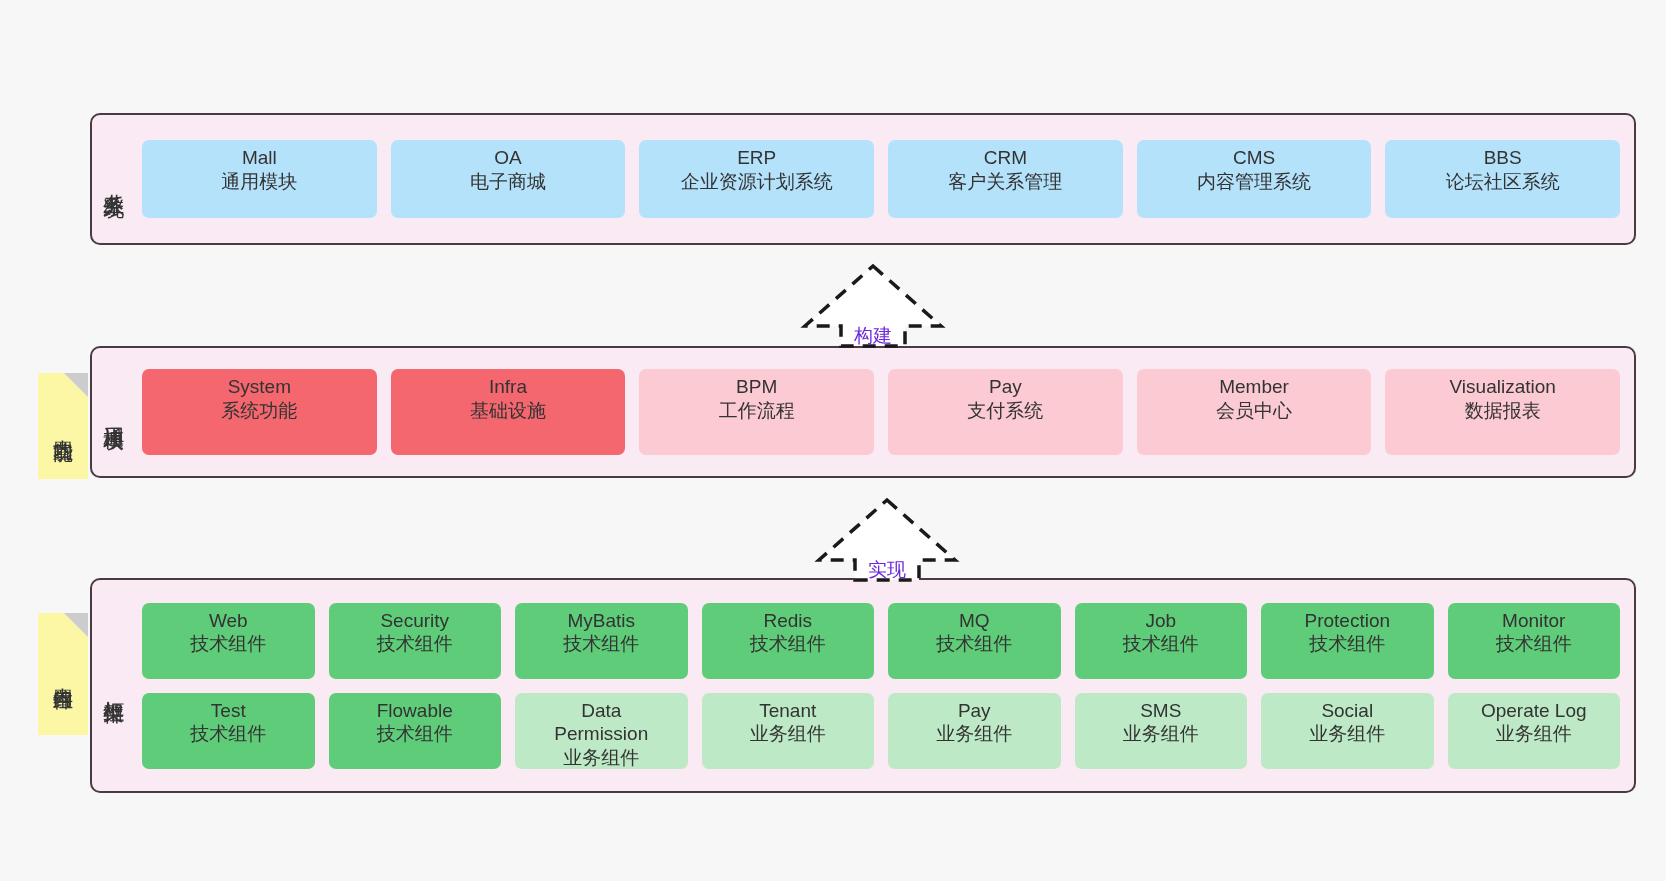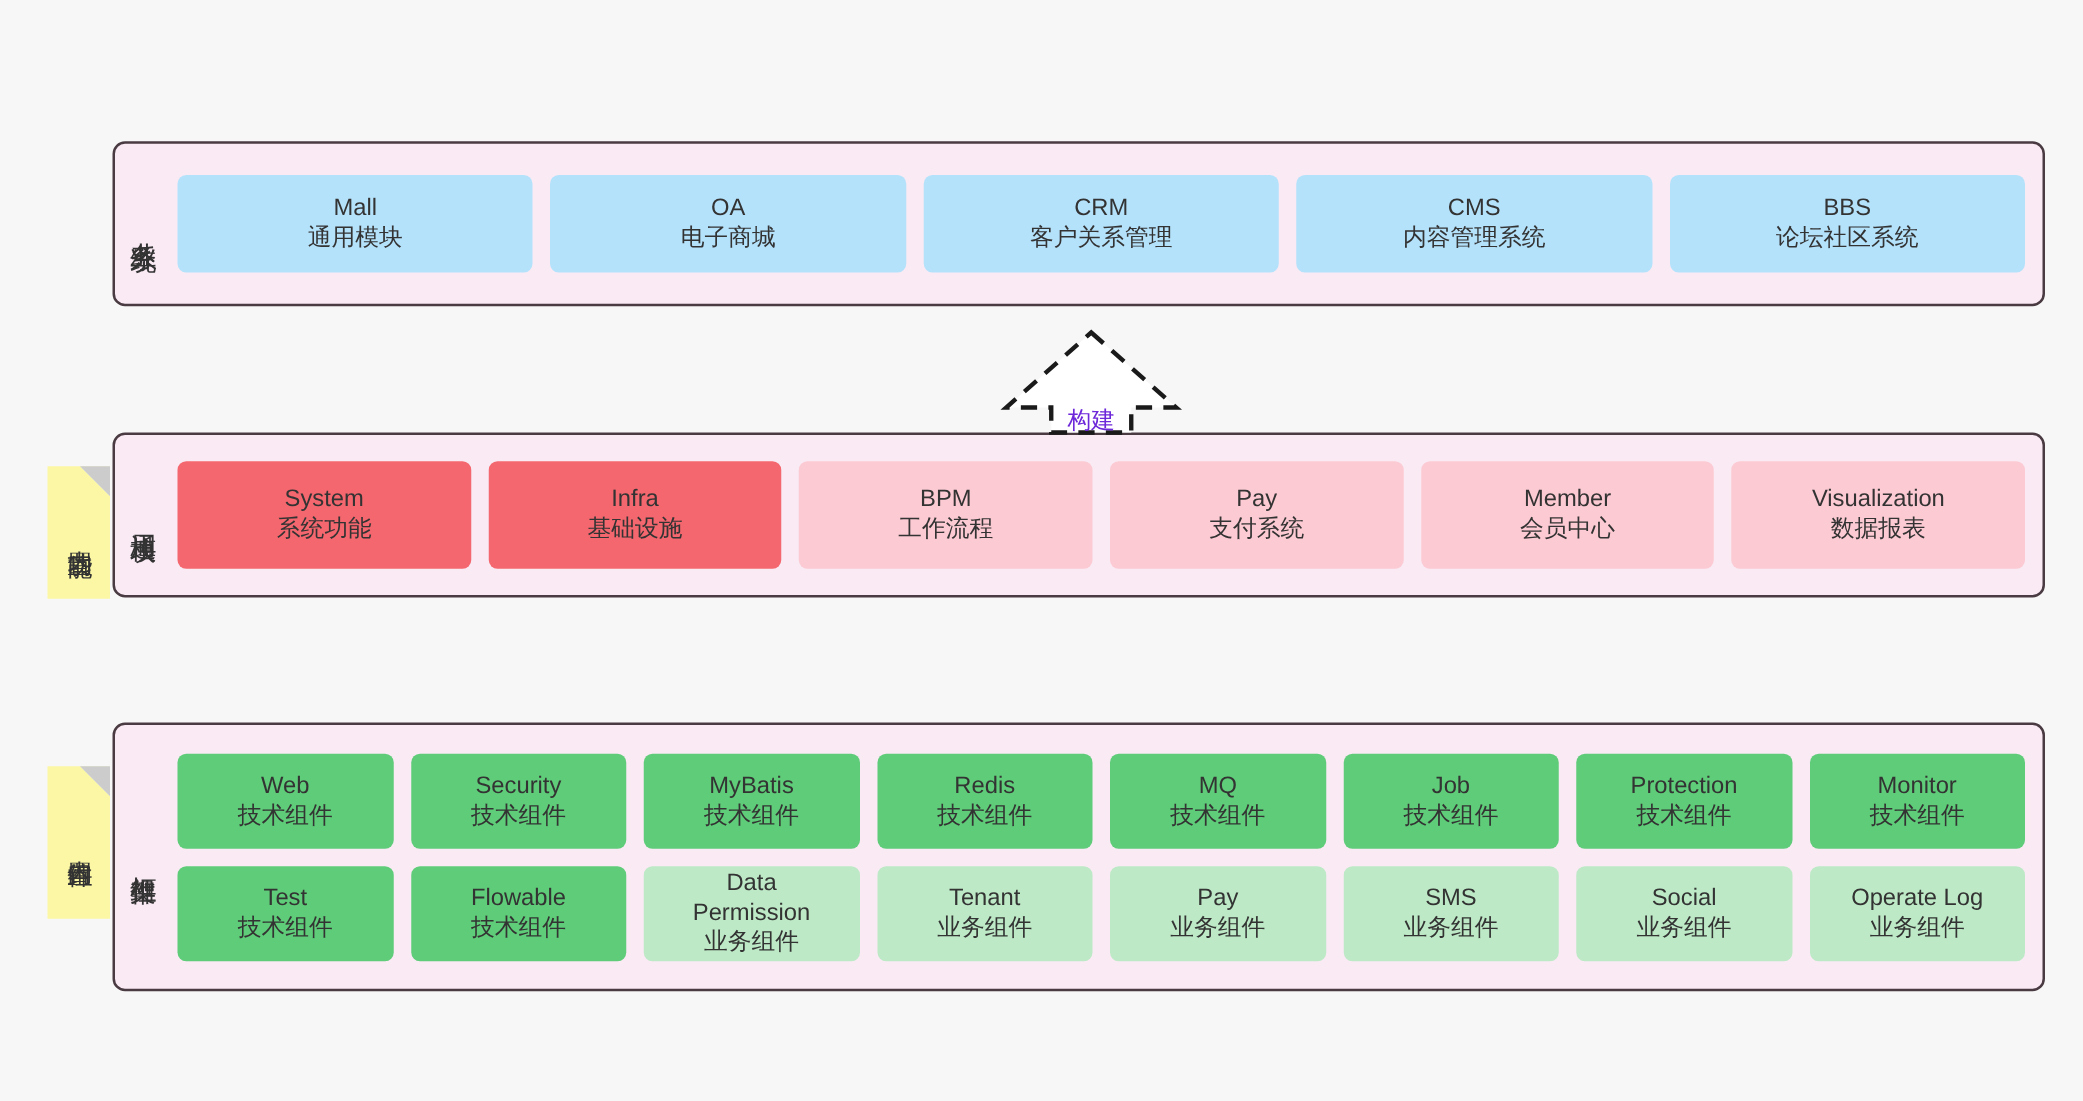--- a/index.html
+++ b/index.html
@@ -61,21 +61,20 @@
     gap: 14px;
   }
 
   
   .card {
     flex: 1 1 0;
     border-radius: 7px;
     display: flex;
     flex-direction: column;
     align-items: center;
-    justify-content: center;
     text-align: center;
     color: #333;
     font-size: 19px;
     line-height: 1.24;
     padding: 6px 20px;
     min-width: 0;
   }
   .card .en { white-space: normal; }
   .card .cn { white-space: nowrap; }
 
@@ -141,20 +140,24 @@
       <div class="row">
         <div class="card c-blue">
           <span class="en">Mall</span>
           <span class="cn">通用模块</span>
         </div>
         <div class="card c-blue">
           <span class="en">OA</span>
           <span class="cn">电子商城</span>
         </div>
         <div class="card c-blue">
+          <span class="en">ERP</span>
+          <span class="cn">企业资源计划系统</span>
+        </div>
+        <div class="card c-blue">
           <span class="en">CRM</span>
           <span class="cn">客户关系管理</span>
         </div>
         <div class="card c-blue">
           <span class="en">CMS</span>
           <span class="cn">内容管理系统</span>
         </div>
         <div class="card c-blue">
           <span class="en">BBS</span>
           <span class="cn">论坛社区系统</span>
@@ -201,20 +204,26 @@
           <span class="cn">会员中心</span>
         </div>
         <div class="card c-pink">
           <span class="en">Visualization</span>
           <span class="cn">数据报表</span>
         </div>
       </div>
     </div>
   </div>
 
+  <div class="arrow" id="arrow-implement" style="left:814px; top:496px; width:146px; height:86px;">
+    <svg width="146" height="86" viewBox="0 0 146 86">
+      <path d="M 73 4 L 141 64 L 105 64 L 105 84 L 41 84 L 41 64 L 5 64 Z" fill="#ffffff" stroke="#1a1a1a" stroke-width="3.5" stroke-dasharray="13 9" stroke-linejoin="miter"></path>
+    </svg>
+    <div class="alabel">实现</div>
+  </div>
 
   <div class="note" id="note-framework" style="left:38px; top:613px; width:50px; height:122px;">
     <span>内置组件</span>
     <span class="fold-cut"></span>
     <span class="fold"></span>
   </div>
 
   <div class="layer" id="layer-framework" style="left:90px; top:578px; width:1546px; height:215px;">
     <div class="layer-title">框架组件</div>
     <div class="layer-body">

